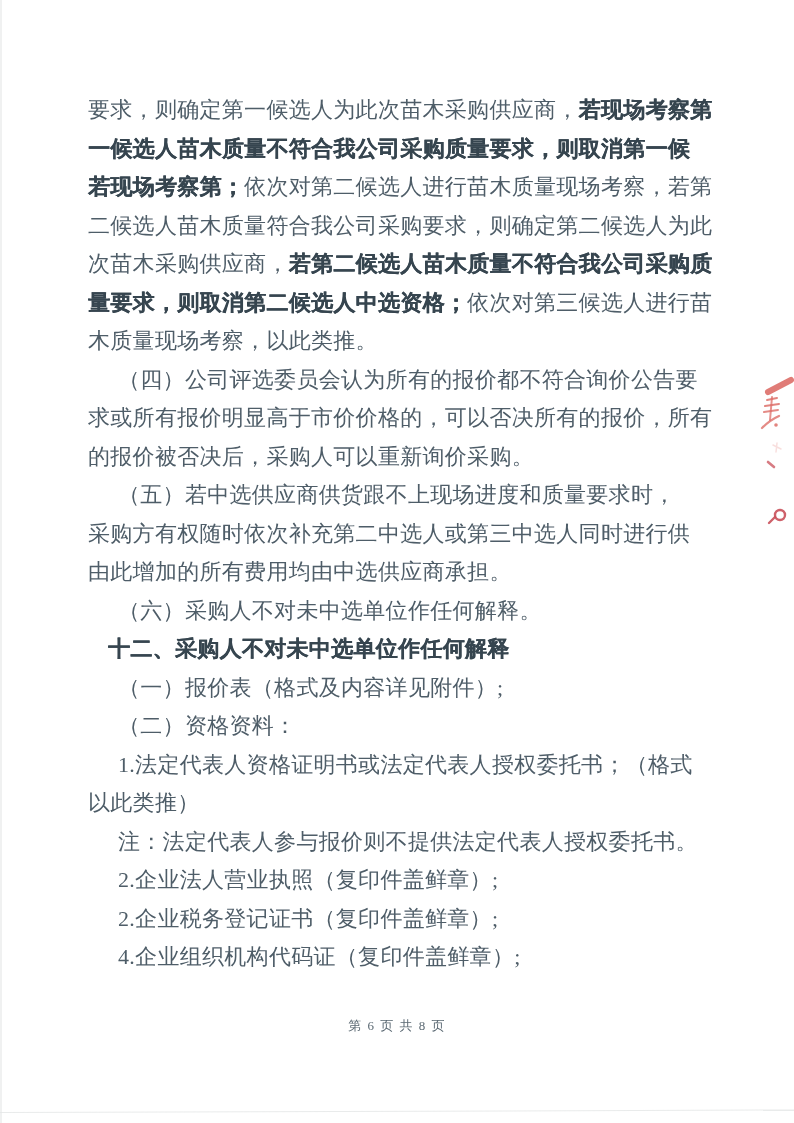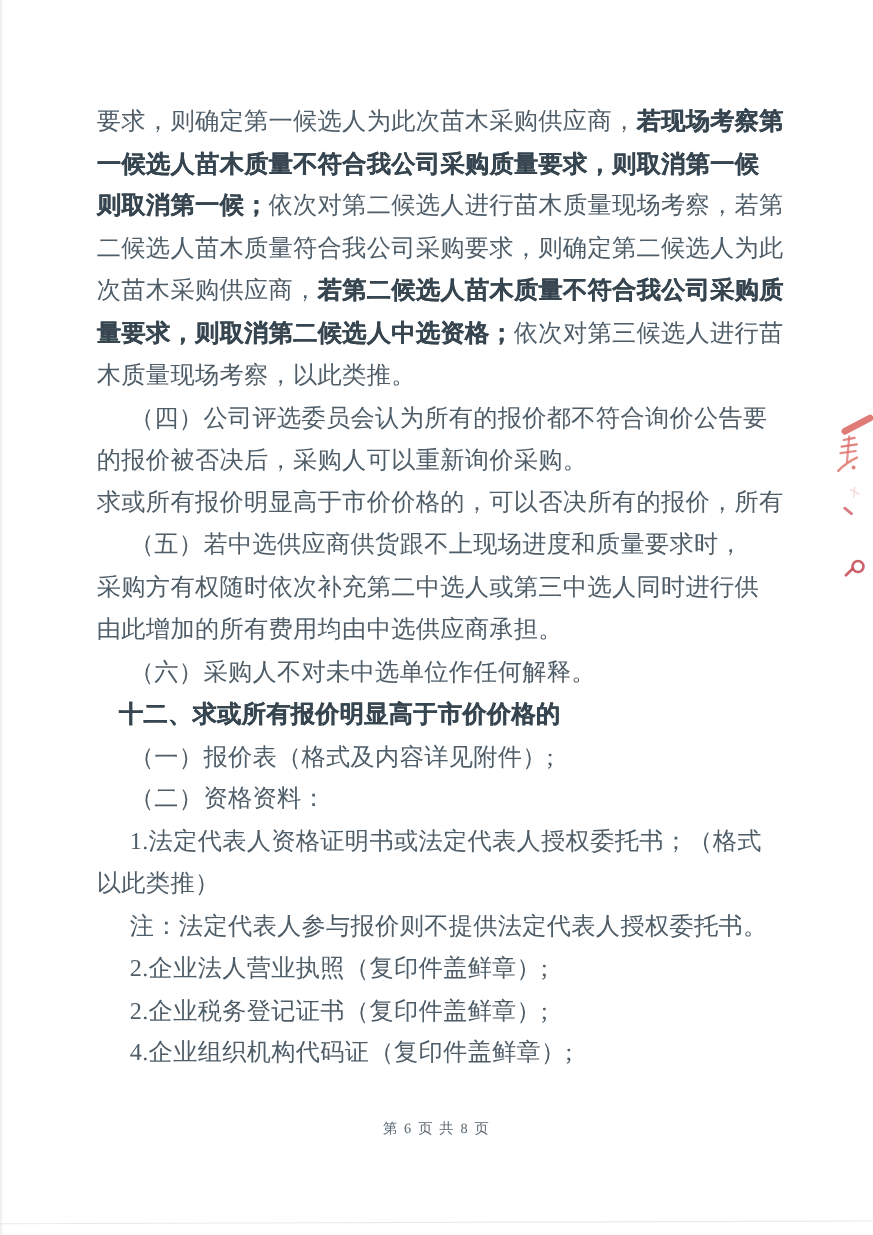--- a/index.html
+++ b/index.html
@@ -56,33 +56,33 @@
 <body>
 
 <div class="page">
 
   <div class="edge-left"></div>
   <div class="edge-bottom"></div>
 
   <div class="doc-lines" id="doc-lines">
       <div class="line ind-0"><span class="seg">要求，则确定第一候选人为此次苗木采购供应商，</span><span class="seg bold">若现场考察第</span></div>
       <div class="line ind-0"><span class="seg bold">一候选人苗木质量不符合我公司采购质量要求，则取消第一候</span></div>
-      <div class="line ind-0"><span class="seg bold">则取消第一候；</span><span class="seg">依次对第二候选人进行苗木质量现场考察，若第</span></div>
+      <div class="line ind-0"><span class="seg bold">若现场考察第；</span><span class="seg">依次对第二候选人进行苗木质量现场考察，若第</span></div>
       <div class="line ind-0"><span class="seg">二候选人苗木质量符合我公司采购要求，则确定第二候选人为此</span></div>
       <div class="line ind-0"><span class="seg">次苗木采购供应商，</span><span class="seg bold">若第二候选人苗木质量不符合我公司采购质</span></div>
       <div class="line ind-0"><span class="seg bold">量要求，则取消第二候选人中选资格；</span><span class="seg">依次对第三候选人进行苗</span></div>
       <div class="line ind-0"><span class="seg">木质量现场考察，以此类推。</span></div>
       <div class="line ind-2"><span class="seg">（四）公司评选委员会认为所有的报价都不符合询价公告要</span></div>
+      <div class="line ind-0"><span class="seg">求或所有报价明显高于市价价格的，可以否决所有的报价，所有</span></div>
       <div class="line ind-0"><span class="seg">的报价被否决后，采购人可以重新询价采购。</span></div>
-      <div class="line ind-0"><span class="seg">求或所有报价明显高于市价价格的，可以否决所有的报价，所有</span></div>
       <div class="line ind-2"><span class="seg">（五）若中选供应商供货跟不上现场进度和质量要求时，</span></div>
       <div class="line ind-0"><span class="seg">采购方有权随时依次补充第二中选人或第三中选人同时进行供</span></div>
       <div class="line ind-0"><span class="seg">由此增加的所有费用均由中选供应商承担。</span></div>
       <div class="line ind-2"><span class="seg">（六）采购人不对未中选单位作任何解释。</span></div>
-      <div class="line ind-1"><span class="seg bold">十二、求或所有报价明显高于市价价格的</span></div>
+      <div class="line ind-1"><span class="seg bold">十二、采购人不对未中选单位作任何解释</span></div>
       <div class="line ind-2"><span class="seg">（一）报价表（格式及内容详见附件）;</span></div>
       <div class="line ind-2"><span class="seg">（二）资格资料：</span></div>
       <div class="line ind-2"><span class="seg">1.法定代表人资格证明书或法定代表人授权委托书；（格式</span></div>
       <div class="line ind-0"><span class="seg">以此类推）</span></div>
       <div class="line ind-2"><span class="seg">注：法定代表人参与报价则不提供法定代表人授权委托书。</span></div>
       <div class="line ind-2"><span class="seg">2.企业法人营业执照（复印件盖鲜章）;</span></div>
       <div class="line ind-2"><span class="seg">2.企业税务登记证书（复印件盖鲜章）;</span></div>
       <div class="line ind-2"><span class="seg">4.企业组织机构代码证（复印件盖鲜章）;</span></div>
     </div>
 

